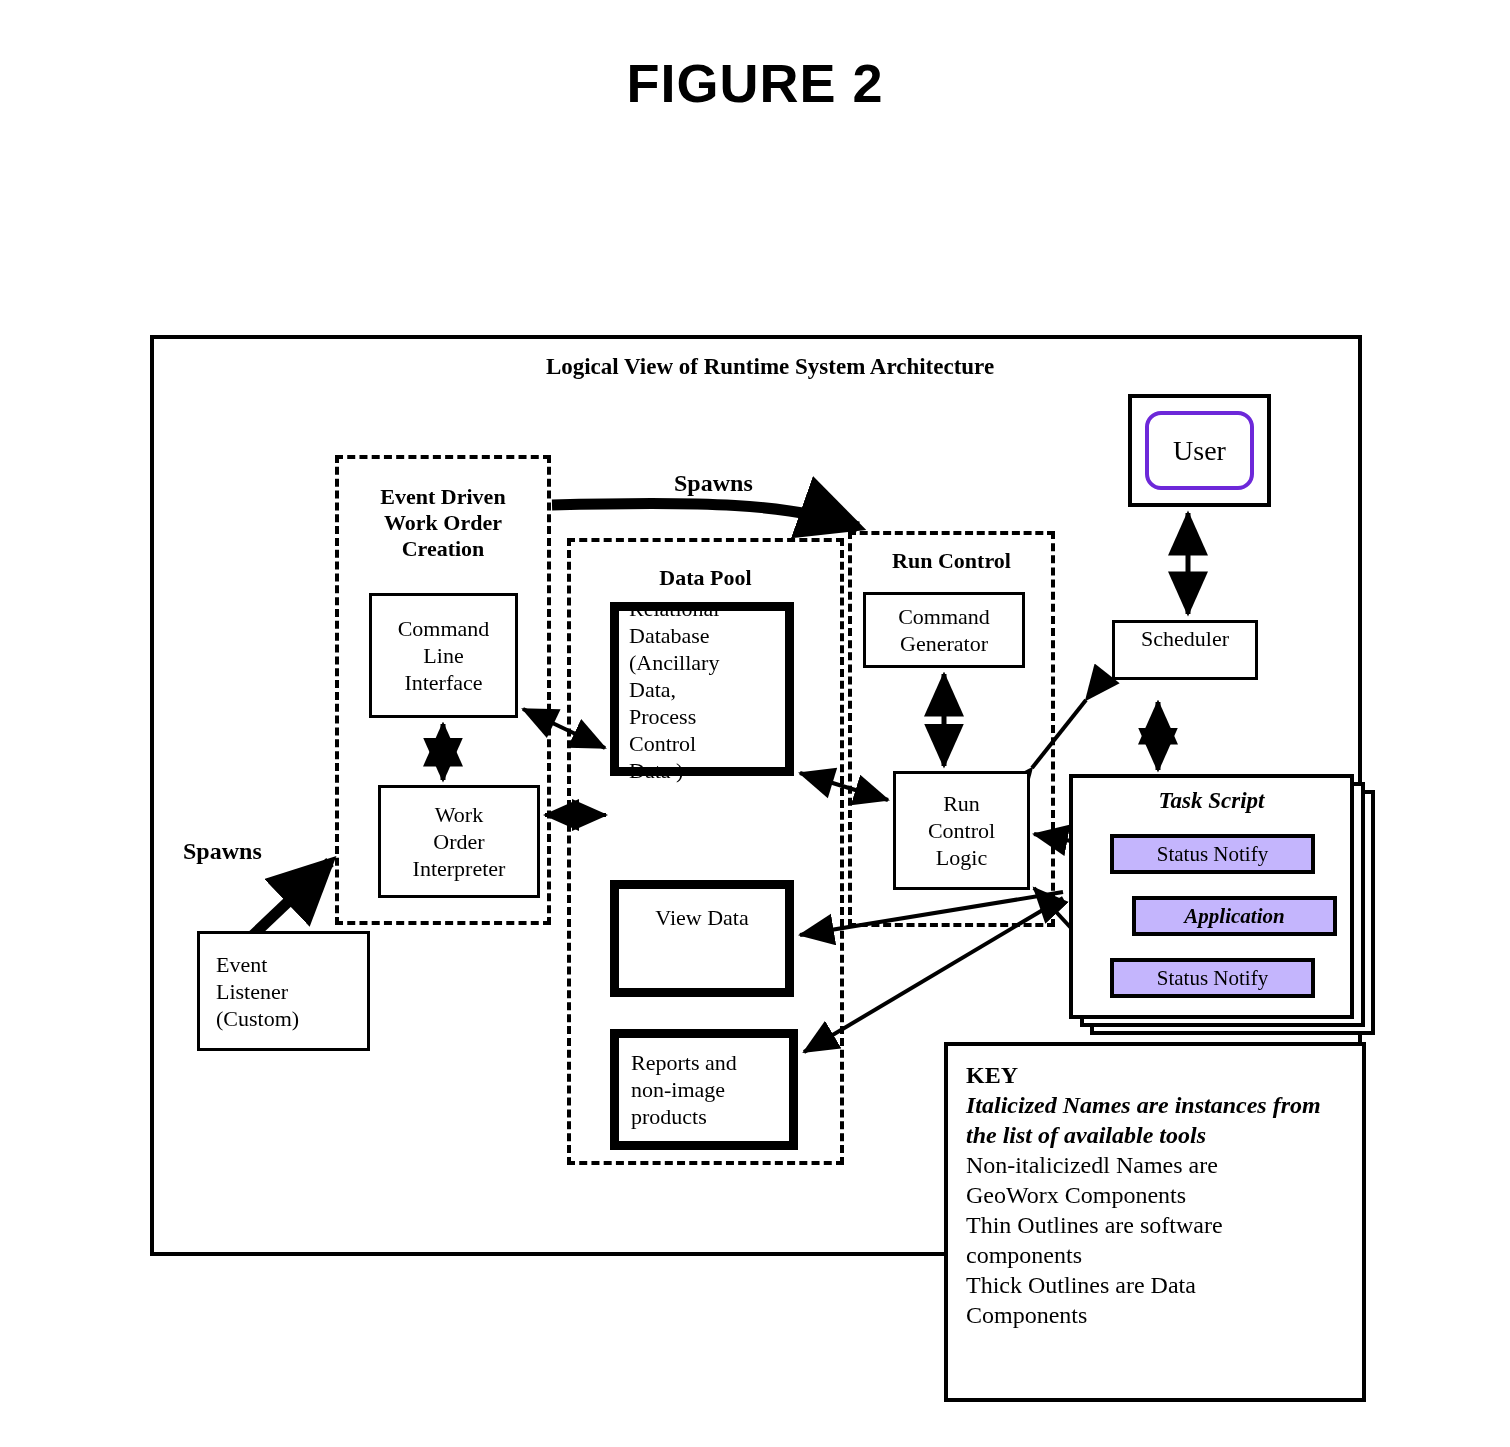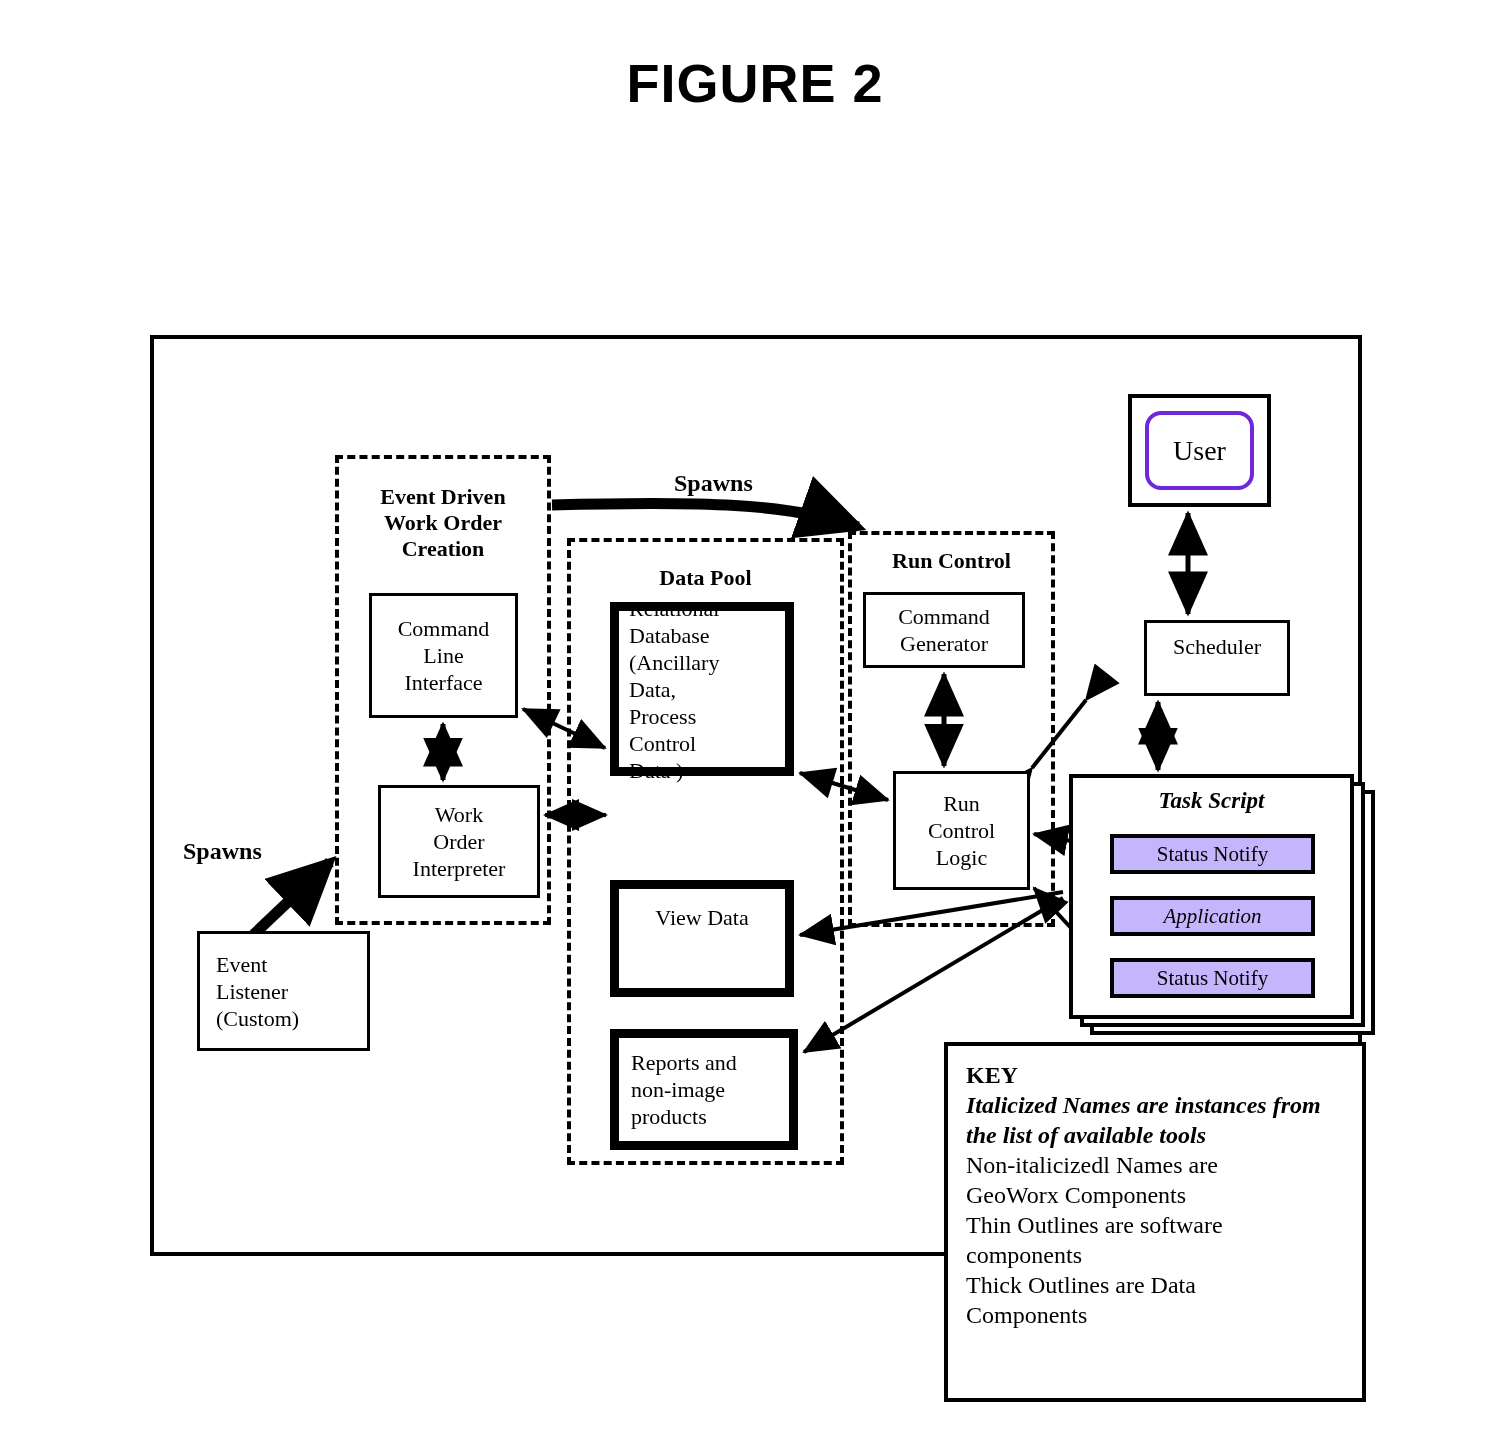--- a/index.html
+++ b/index.html
@@ -41,38 +41,38 @@
   .box.thick{border-width:9px;}
 
   #box-cli{left:369px;top:593px;width:149px;height:125px;}
   #box-woi{left:378px;top:785px;width:162px;height:113px;}
   #box-listener{left:197px;top:931px;width:173px;height:120px;}
   #box-reldb{left:610px;top:602px;width:184px;height:174px;}
   #box-imagedata{left:610px;top:880px;width:184px;height:117px;}
   #box-reports{left:610px;top:1029px;width:188px;height:121px;}
   #box-cmdgen{left:863px;top:592px;width:162px;height:76px;}
   #box-rcl{left:893px;top:771px;width:137px;height:119px;text-align:center;}
-  #box-scheduler{left:1144px;top:620px;width:146px;height:76px;}
+  #box-scheduler{left:1112px;top:620px;width:146px;height:60px;}
 
   
   #user-frame{position:absolute;left:1128px;top:394px;width:143px;height:113px;border:4px solid #000;box-sizing:border-box;background:#fff;}
   #user-inner{position:absolute;left:1145px;top:411px;width:109px;height:79px;border:4px solid #6d28d9;border-radius:16px;box-sizing:border-box;background:#fff;
     display:flex;align-items:center;justify-content:center;font-size:28px;}
 
   
   .ts-card{position:absolute;border:4px solid #000;box-sizing:border-box;background:#fff;}
   #ts-back2{left:1090px;top:790px;width:285px;height:245px;}
   #ts-back1{left:1080px;top:782px;width:285px;height:245px;}
   #ts-front{left:1069px;top:774px;width:285px;height:245px;}
   #ts-title{position:absolute;left:1069px;top:788px;width:285px;text-align:center;
     font-style:italic;font-weight:bold;font-size:23px;}
   .ts-slot{position:absolute;left:1110px;width:205px;height:40px;border:4px solid #000;box-sizing:border-box;background:#c4b5fd;
     display:flex;align-items:center;justify-content:center;font-size:21px;font-weight:normal;}
   #ts-slot1{top:834px;}
-  #ts-slot2{top:896px;font-style:italic;font-weight:normal;}
+  #ts-slot2{top:896px;font-style:italic;font-weight:bold;margin-left:22px;}
   #ts-slot3{top:958px;}
 
   
   #key-box{position:absolute;left:944px;top:1042px;width:422px;height:360px;border:4px solid #000;box-sizing:border-box;background:#fff;padding:14px 16px 0 18px;}
   #key-box .k-head{font-weight:bold;font-size:24px;line-height:30px;}
   #key-box .k-it{font-style:italic;font-weight:bold;font-size:24px;line-height:30px;}
   #key-box .k-n{font-weight:normal;font-size:24px;line-height:30px;}
 
   
   .free-label{position:absolute;font-weight:bold;font-size:24px;}
@@ -82,20 +82,21 @@
   svg.overlay{position:absolute;left:0;top:0;width:1510px;height:1447px;pointer-events:none;}
 </style>
 </head>
 <body>
 
 <div id="fig-title">FIGURE 2</div>
 
 <div id="outer-frame"></div>
 
 <div id="diagram-heading">
+  <div>Logical View of Runtime System Architecture</div>
 </div>
 
 <div id="group-edwoc" class="dashed-group"></div>
 <div id="group-datapool" class="dashed-group"></div>
 <div id="group-runcontrol" class="dashed-group"></div>
 
 <div id="label-edwoc" class="group-label">
   <div>Event Driven</div>
   <div>Work Order</div>
   <div>Creation</div>

